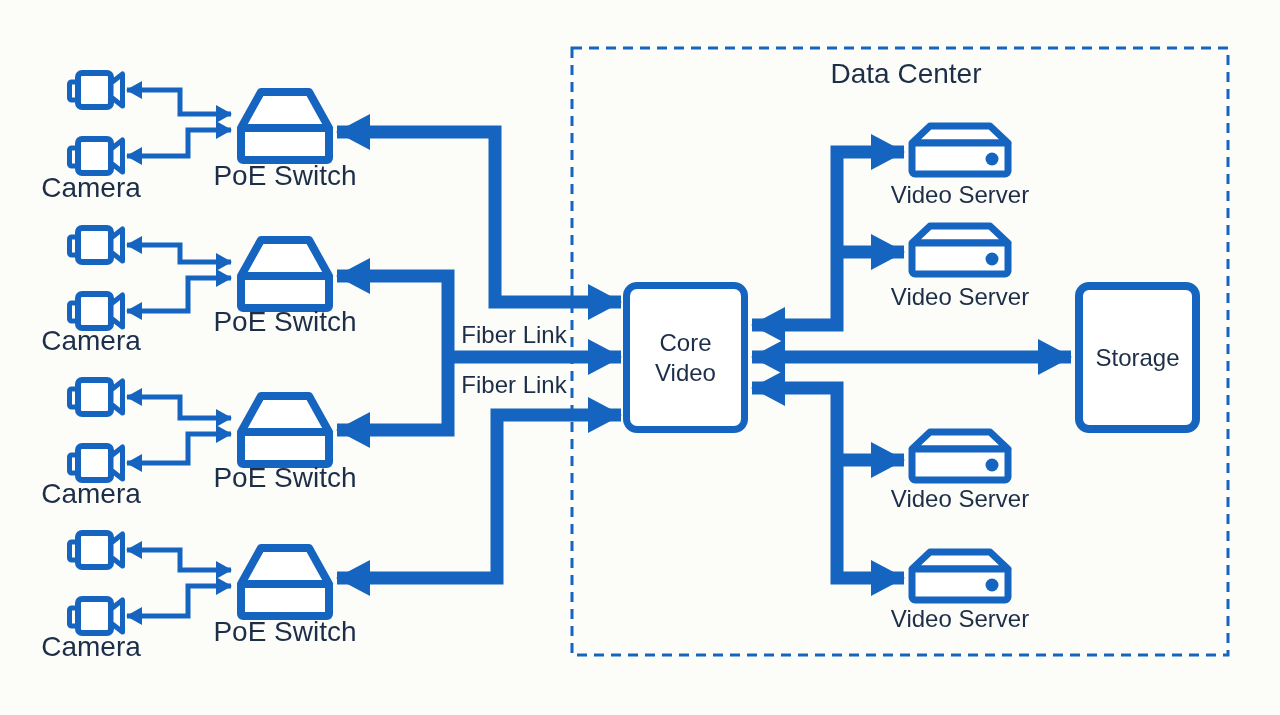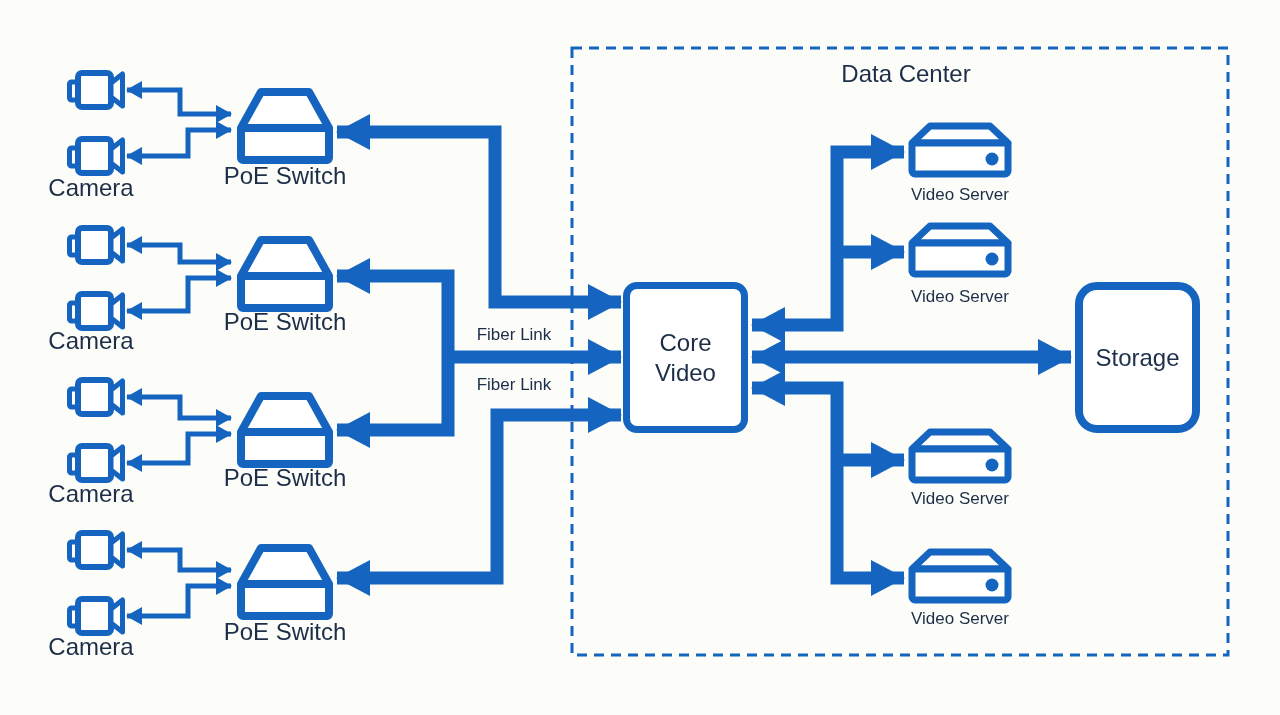--- a/index.html
+++ b/index.html
@@ -19,39 +19,39 @@
   .thick{stroke:var(--primary-blue);stroke-width:13;fill:none;}
   .thin{stroke:var(--primary-blue);stroke-width:5;fill:none;}
   .arrowhead{fill:var(--primary-blue);}
   .icon-fill{fill:#ffffff;stroke:var(--primary-blue);}
   .dot{fill:var(--primary-blue);stroke:none;}
   .dashed-box{fill:none;stroke:var(--primary-blue);stroke-width:3;stroke-dasharray:10 7;}
   .lbl{
     position:absolute;
     transform:translate(-50%,-50%);
     white-space:nowrap;
-    font-size:24px;
+    font-size:28px;
     color:var(--text-navy);
   }
-  .lbl.sm{font-size:17px;}
+  .lbl.sm{font-size:24px;}
   .node-box{
     position:absolute;
     border:7px solid var(--primary-blue);
     border-radius:14px;
     background:#fff;
     display:flex;
     flex-direction:column;
     align-items:center;
     justify-content:center;
     font-size:24px;
     line-height:1.25;
     color:var(--text-navy);
     text-align:center;
   }
-  #storage-box{border-width:8px;border-radius:22px;}
+  #storage-box{border-width:8px;border-radius:14px;}
 </style>
 </head>
 <body>
 
 <div class="canvas">
 
   <svg class="layer" width="1280" height="715" viewBox="0 0 1280 715">
     <defs>
       <marker id="arrow-big" viewBox="0 0 34 36" refX="33" refY="18" markerWidth="34" markerHeight="36" markerUnits="userSpaceOnUse" orient="auto-start-reverse">
         <polygon class="arrowhead" points="0,0 34,18 0,36"></polygon>

